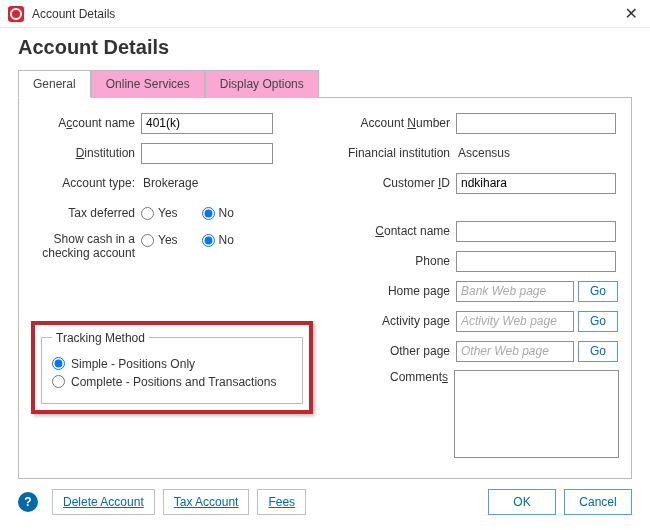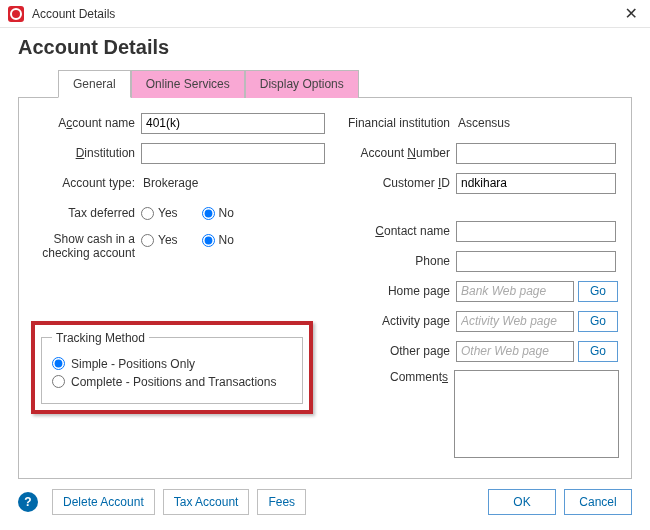--- a/index.html
+++ b/index.html
@@ -50,21 +50,20 @@
   .header h1 {
     margin: 0;
     font-size: 20px;
     font-weight: bold;
     color: #333;
   }
   .tabs {
     display: flex;
     padding: 6px 18px 0 18px;
     gap: 0;
-    margin-left: 40px;
   }
   .tab {
     padding: 6px 14px;
     border: 1px solid #bbb;
     border-bottom: none;
     background: #f9a8d4;
     font-size: 12px;
     color: #444;
     cursor: pointer;
     position: relative;
@@ -99,21 +98,21 @@
     padding-right: 6px;
     color: #333;
     line-height: 1.2;
   }
   .lbl .ul { text-decoration: underline; }
   input[type=text] {
     border: 1px solid #8f8f8f;
     height: 21px;
     padding: 1px 4px;
     font-size: 12px;
-    width: 184px;
+    width: 132px;
   }
   input[type=text].right { width: 160px; }
   .static-val { color: #333; padding-left: 2px; }
   .radio-group { display: flex; align-items: center; gap: 6px; }
   .radio-group label { display: flex; align-items: center; gap: 4px; cursor: pointer; }
   .radio-group input { margin: 0; }
   .go-row input { width: 118px; }
   input::placeholder { color: #aaa; font-style: italic; }
   .go-btn {
     border: 1px solid #5b9bd5;
@@ -170,20 +169,21 @@
     display: flex;
     align-items: center;
     justify-content: center;
     cursor: pointer;
     margin-right: 6px;
   }
   .link-btn {
     border: 1px solid #bfbfbf;
     background: #fff;
     color: #0069aa;
+    text-decoration: underline;
     padding: 4px 10px;
     height: 26px;
     font-size: 12px;
     cursor: pointer;
   }
   .spacer { flex: 1; }
   .primary-btn, .secondary-btn {
     border: 1px solid #5b9bd5;
     background: #fff;
     color: #0069aa;
@@ -273,27 +273,27 @@
             <span>Complete - Positions and Transactions</span>
           </label>
       </fieldset>
     </div>
 
   </div>
 
   <div class="col-right">
 
     <div class="form-row">
+      <div class="lbl"><span>Account </span><span class="ul">N</span><span>umber</span></div>
+      <input type="text" class="right" value="" style="">
+    </div>
+
+    <div class="form-row">
       <div class="lbl">Financial institution</div>
       <div class="static-val">Ascensus</div>
-    </div>
-
-    <div class="form-row">
-      <div class="lbl"><span>Account </span><span class="ul">N</span><span>umber</span></div>
-      <input type="text" class="right" value="" style="">
     </div>
 
     <div class="form-row">
       <div class="lbl"><span>Customer </span><span class="ul">I</span><span>D</span></div>
       <input type="text" class="right" value="ndkihara" style="">
     </div>
 
     <div style="height:18px;"></div>
 
     <div class="form-row">

